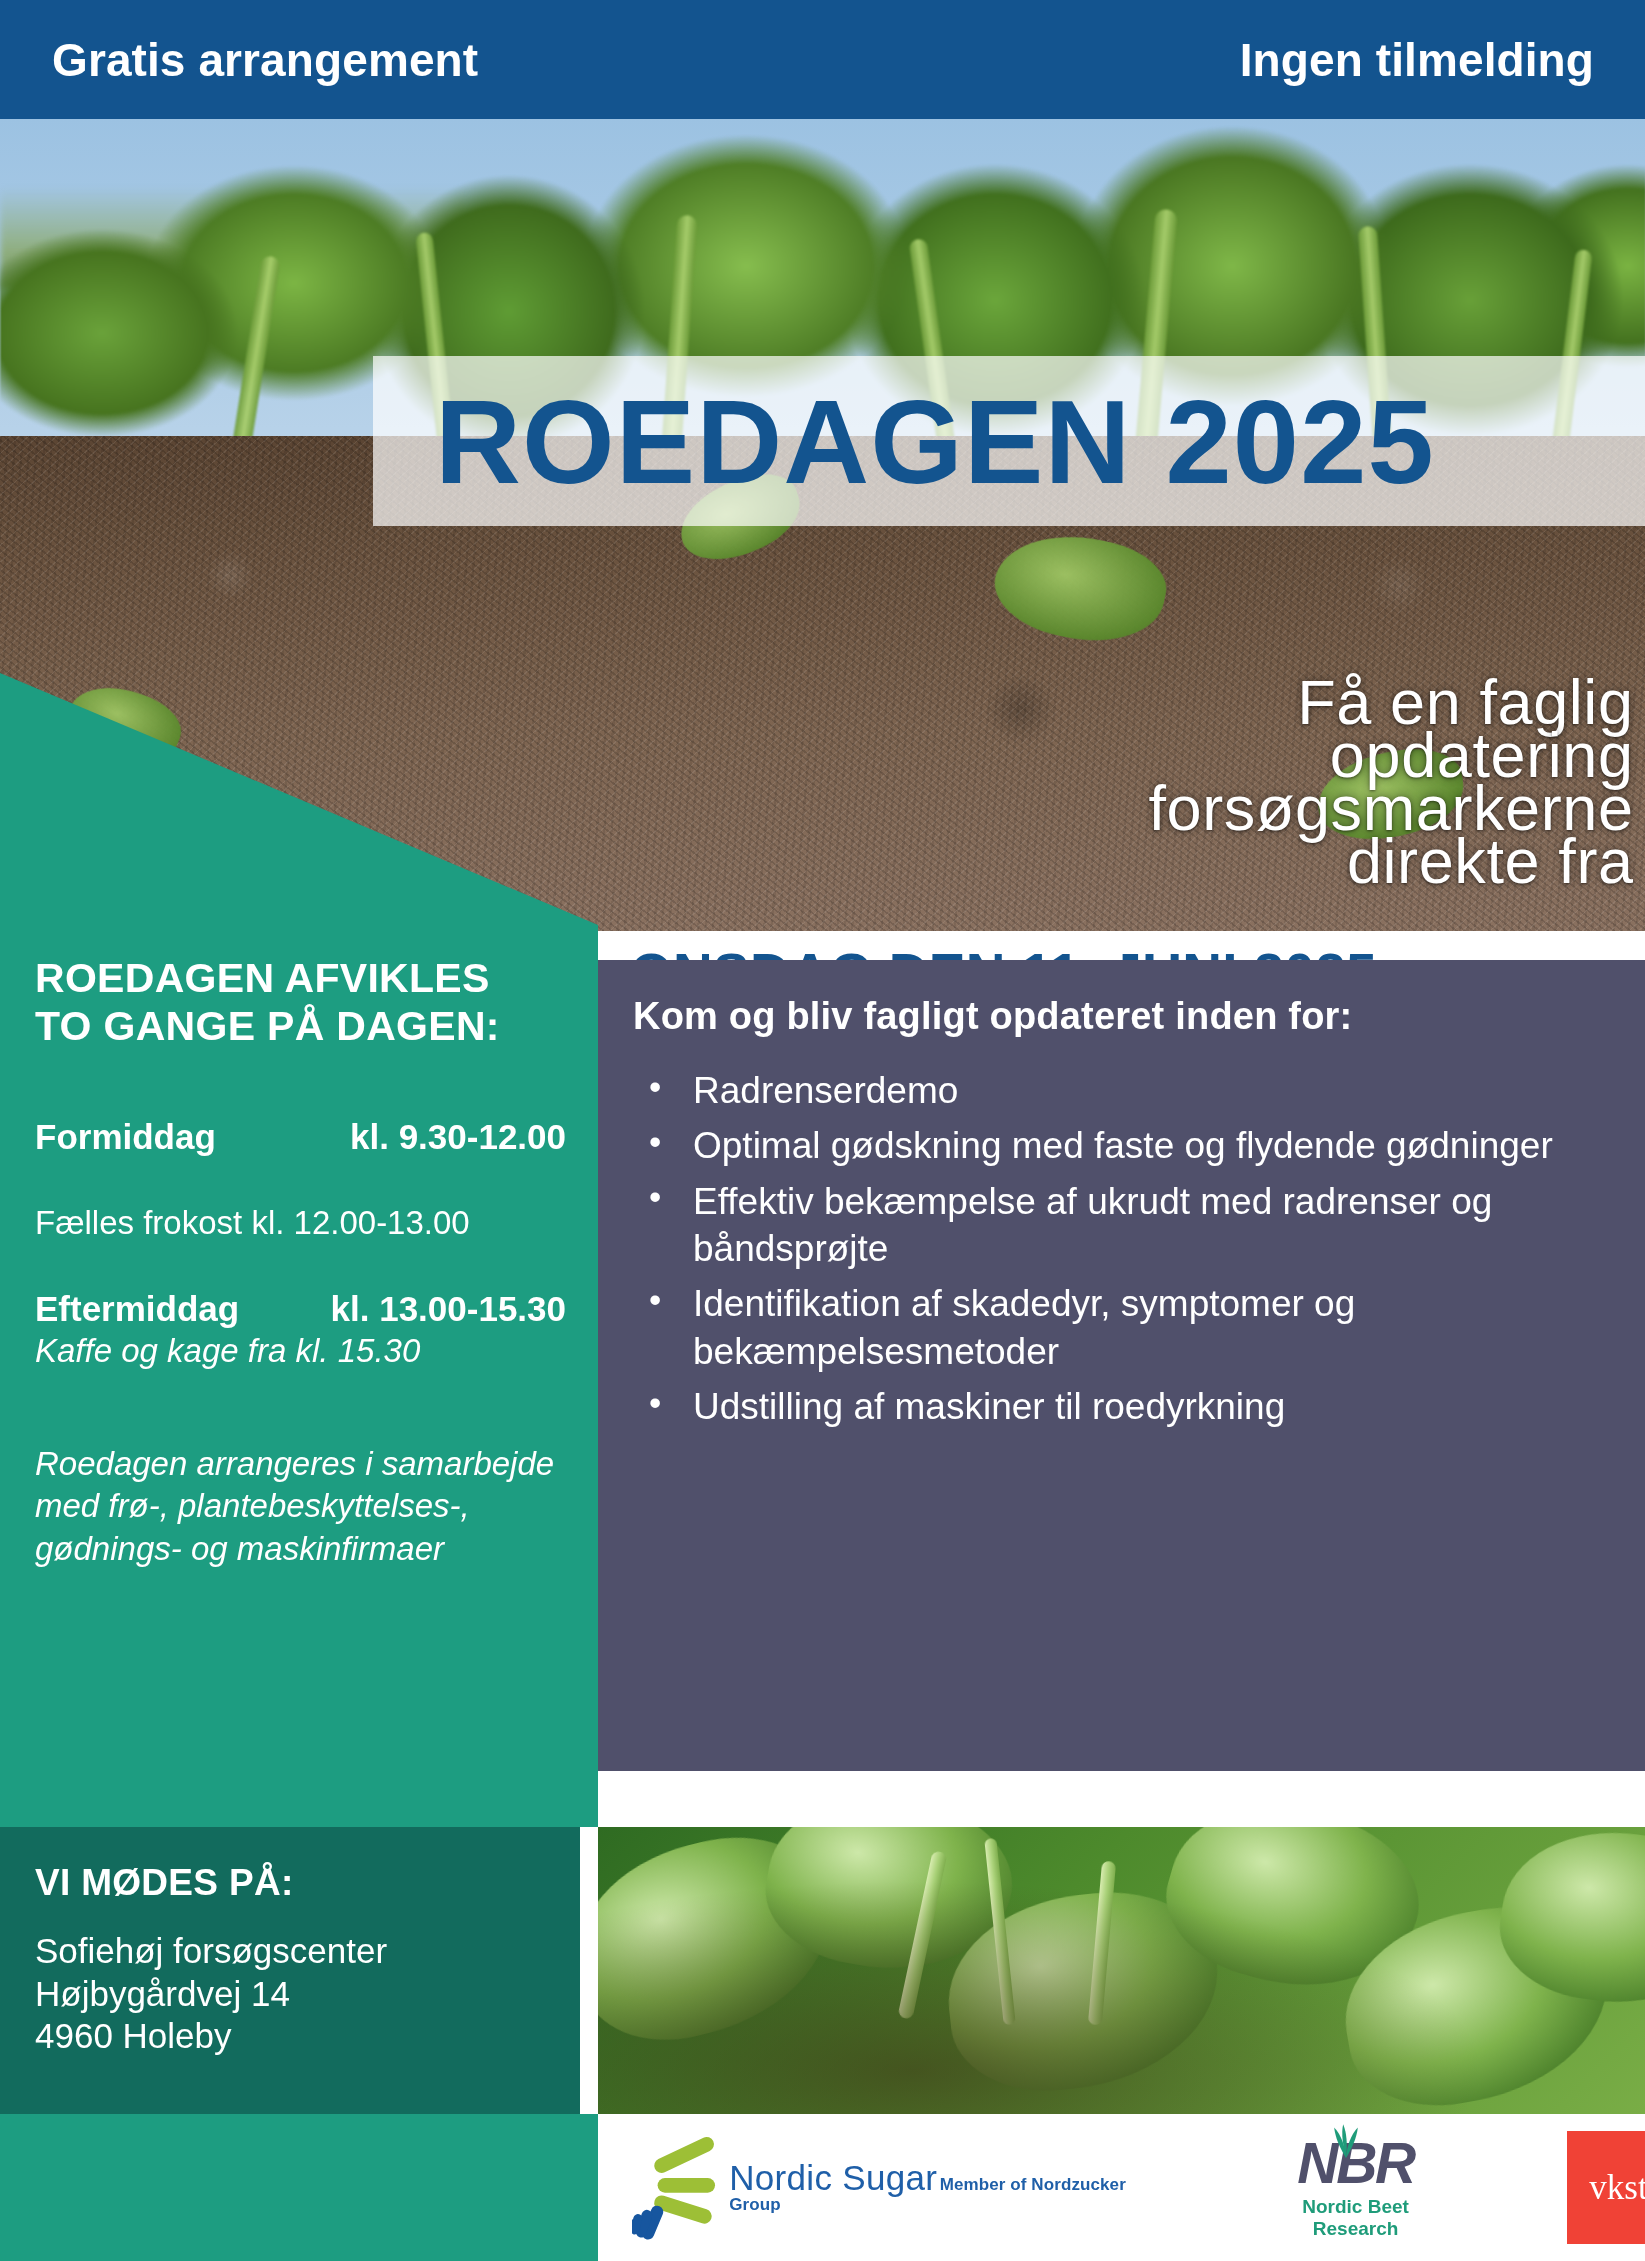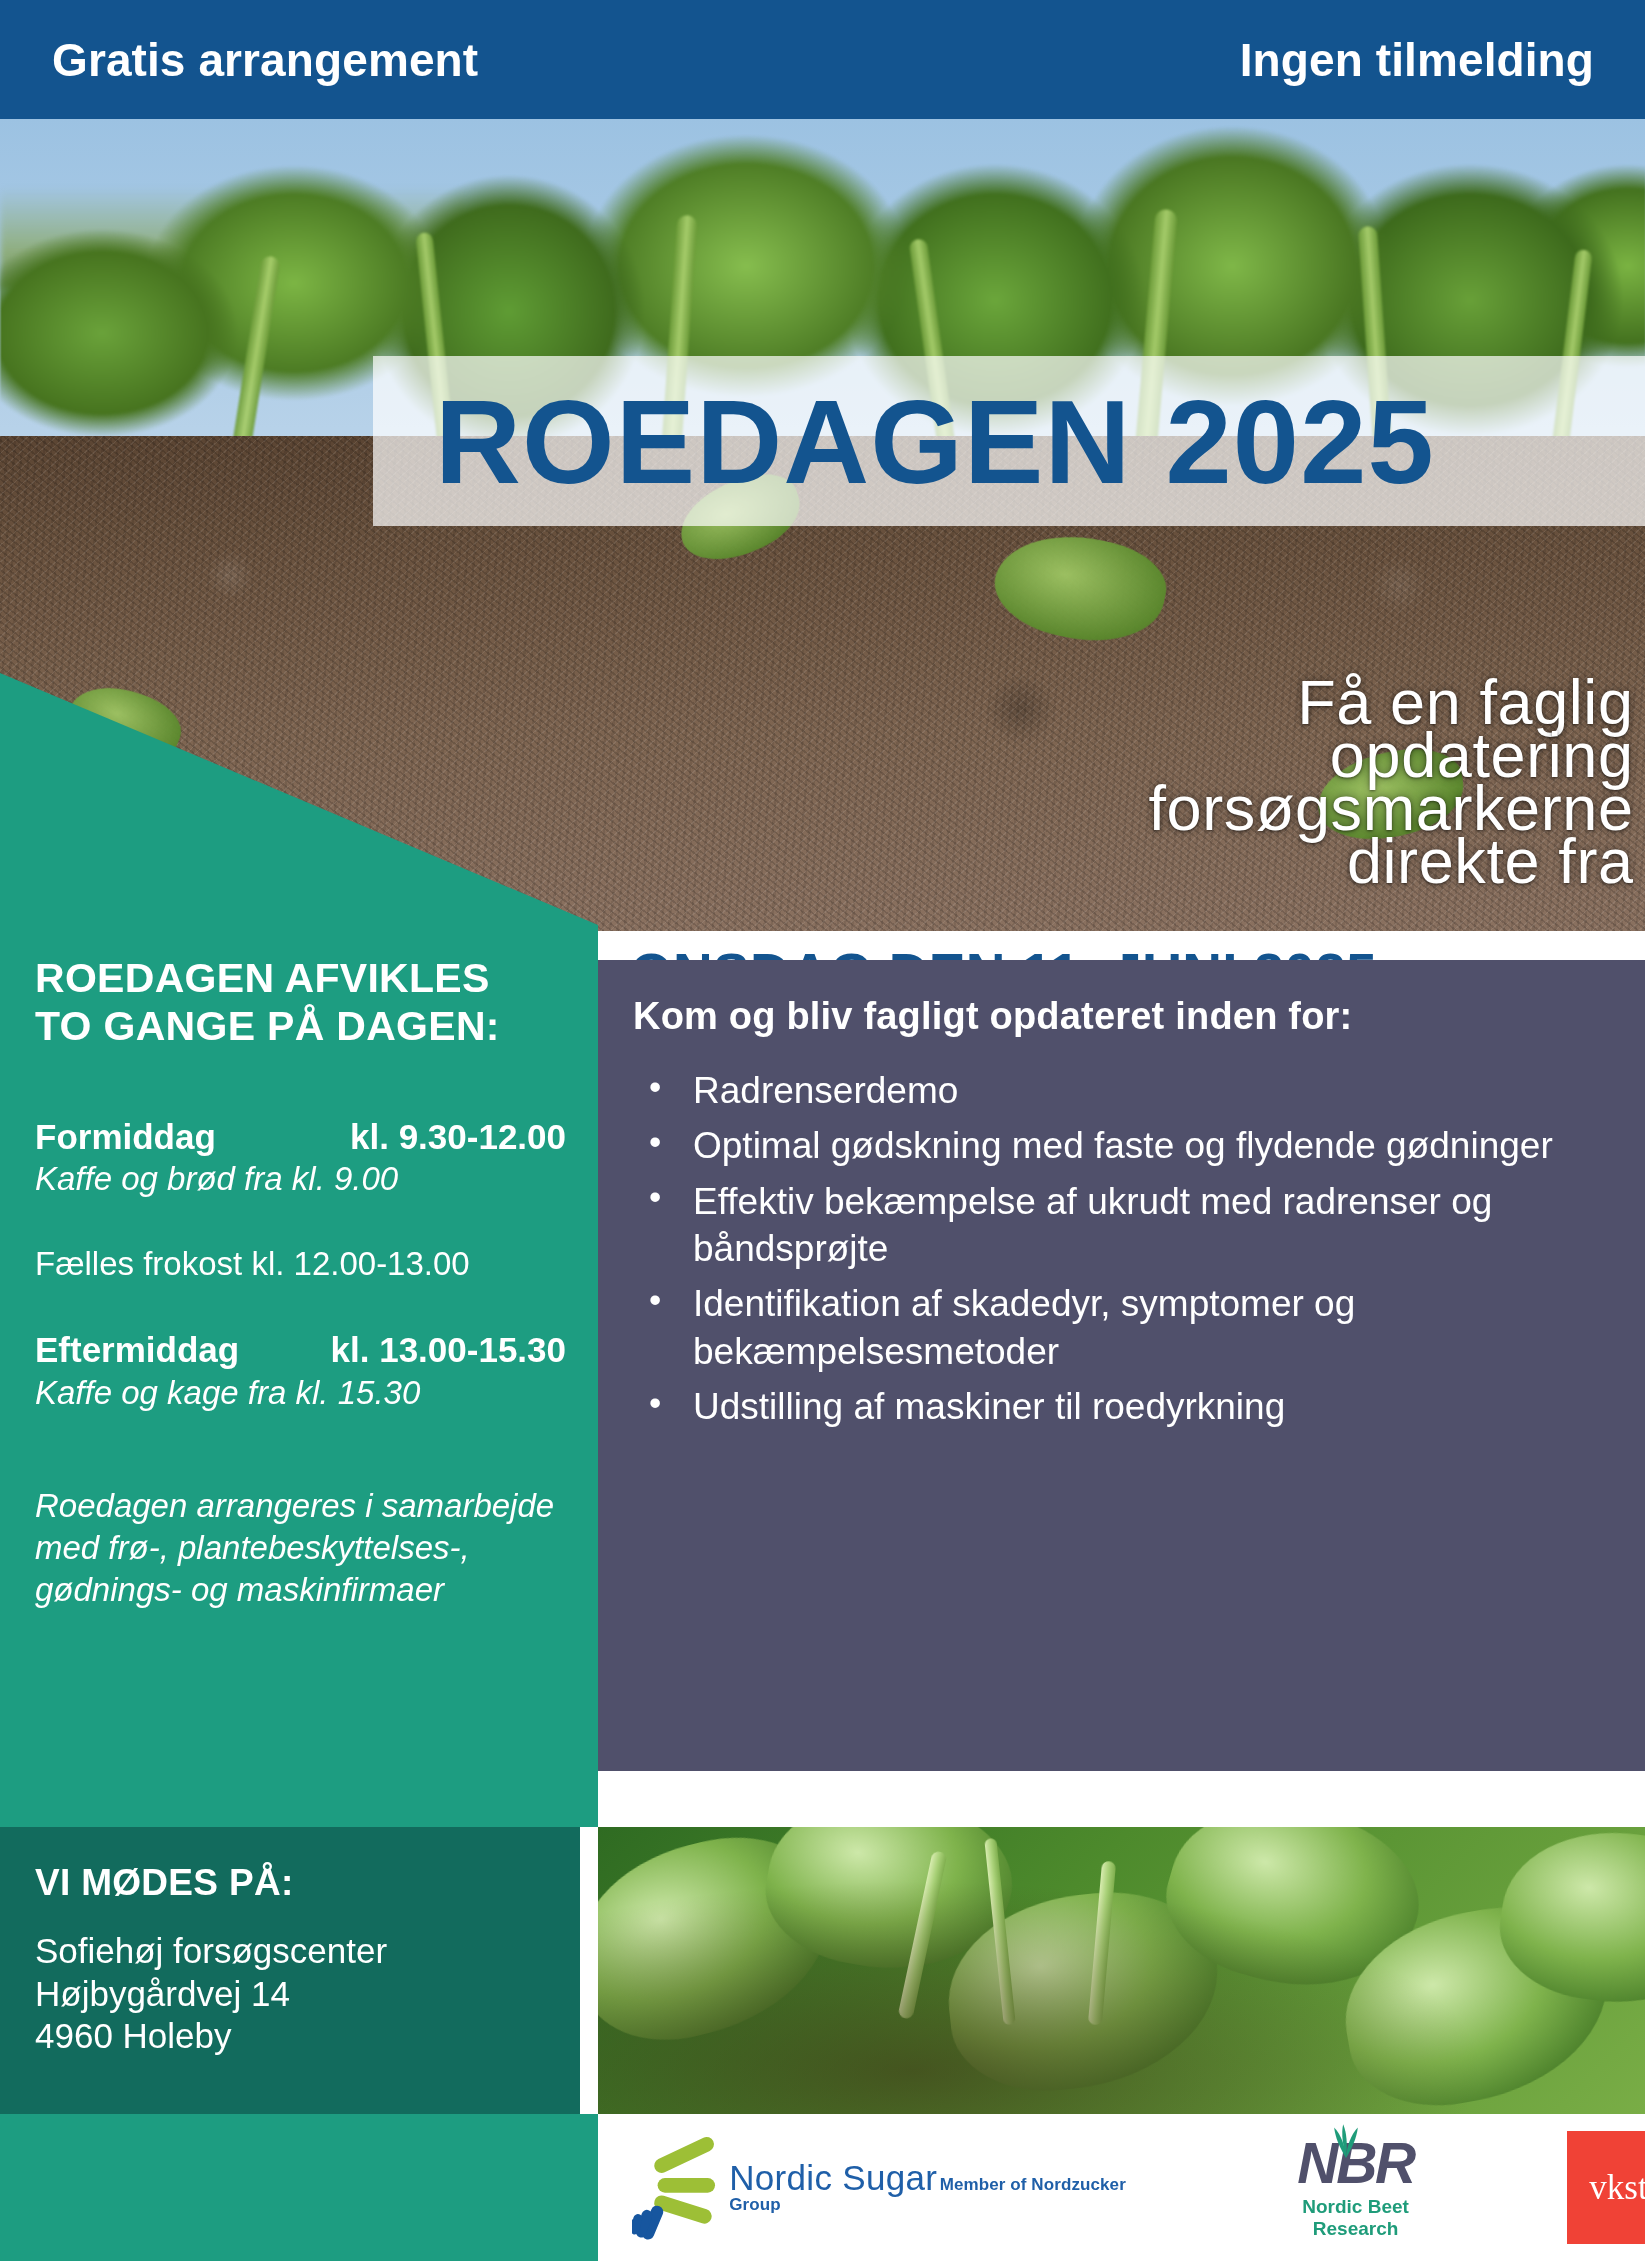--- a/index.html
+++ b/index.html
@@ -285,21 +285,20 @@
   <div class="lg-head">
     <div>ROEDAGEN AFVIKLES</div>
     <div>TO GANGE PÅ DAGEN:</div>
   </div>
 
   <div class="slot" style="margin-top:66px;">
     <div class="slot-row">
       <span>Formiddag</span>
       <span>kl. 9.30-12.00</span>
     </div>
-    <div class="slot-note">Kaffe og brød fra kl. 9.00</div>
   </div>
 
   <div class="lunch" style="margin-top:47px;">Fælles frokost kl. 12.00-13.00</div>
 
   <div class="slot" style="margin-top:47px;">
     <div class="slot-row">
       <span>Eftermiddag</span>
       <span>kl. 13.00-15.30</span>
     </div>
     <div class="slot-note">Kaffe og kage fra kl. 15.30</div>

